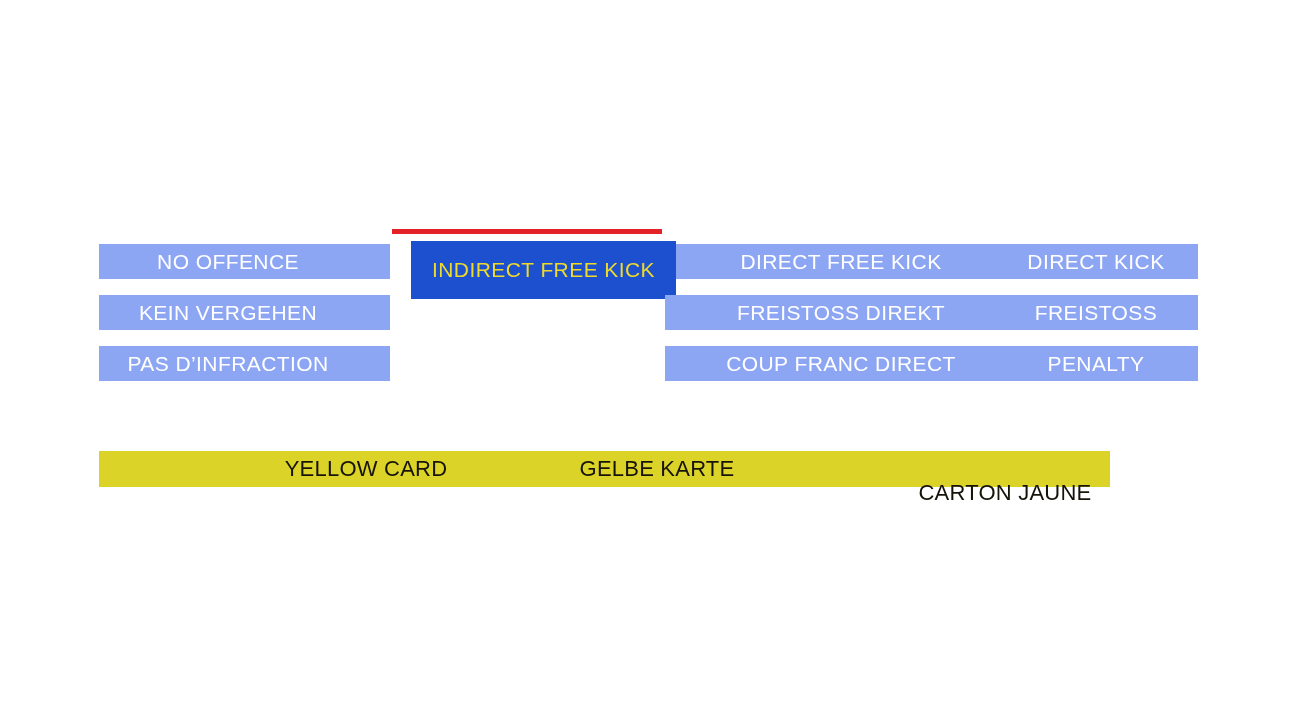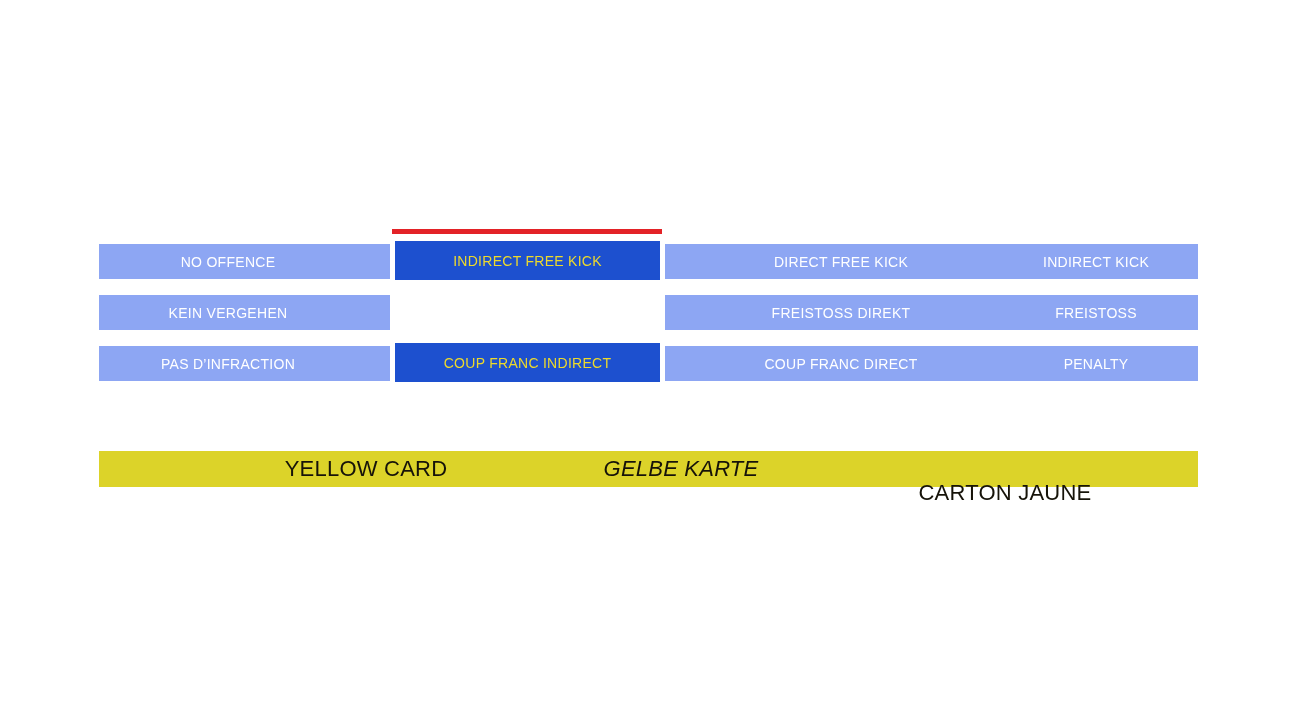--- a/index.html
+++ b/index.html
@@ -12,77 +12,74 @@
     background:var(--red-marker,#e32227);
   }
   .row{position:absolute;left:99px;width:1099px;height:35px;}
   .row-1{top:244px;}
   .row-2{top:295px;}
   .row-3{top:346px;}
   .seg{position:absolute;top:0;height:35px;background:var(--light-blue,#8da6f3);}
   .seg-left{left:0;width:291px;}
   .seg-right{left:566px;width:533px;}
   .cell-dark{
-    position:absolute;left:296px;top:-3px;width:265px;height:39px;
+    position:absolute;left:312px;top:-3px;width:265px;height:58px;
     background:var(--dark-blue,#1d50cf);
   }
   .lbl{
     position:absolute;top:50%;transform:translate(-50%,-50%);
-    white-space:nowrap;font-size:14px;letter-spacing:0.02em;
+    white-space:nowrap;font-size:21px;letter-spacing:0.02em;
     color:var(--white-text,#ffffff);
   }
   .lbl-a{left:129px;}
   .cell-dark .lbl{left:50%;color:var(--yellow-text,#eeda2b);}
   .lbl-c{left:742px;text-align:right;}
   .lbl-d{left:997px;}
   .yellow-bar{
-    position:absolute;left:99px;top:451px;width:1099px;height:36px;
+    position:absolute;left:99px;top:451px;width:1011px;height:36px;
     background:var(--yellow-bar,#dcd329);
   }
   .ylbl{
     position:absolute;top:50%;transform:translate(-50%,-50%);
     white-space:nowrap;font-size:22px;letter-spacing:0.01em;
     color:var(--black-text,#161309);
   }
   .ylbl-1{left:267px;}
-  .ylbl-2{left:582px;font-style:italic;}
+  .ylbl-2{left:558px;}
   .ylbl-3{left:906px;margin-top:24px;}
 </style>
 </head>
 <body>
 
 <div class="stage">
 
   <div class="red-marker"></div>
 
   <div class="row row-1">
     <div class="seg seg-left"></div>
     <div class="seg seg-right"></div>
     <div class="cell-dark">
       <span class="lbl">INDIRECT FREE KICK</span>
     </div>
     <span class="lbl lbl-a">NO OFFENCE</span>
     <span class="lbl lbl-c">DIRECT FREE KICK</span>
-    <span class="lbl lbl-d">INDIRECT KICK</span>
+    <span class="lbl lbl-d">DIRECT KICK</span>
   </div>
 
   <div class="row row-2">
     <div class="seg seg-left"></div>
     <div class="seg seg-right"></div>
     <span class="lbl lbl-a">KEIN VERGEHEN</span>
     <span class="lbl lbl-c">FREISTOSS DIREKT</span>
     <span class="lbl lbl-d">FREISTOSS</span>
   </div>
 
   <div class="row row-3">
     <div class="seg seg-left"></div>
     <div class="seg seg-right"></div>
-    <div class="cell-dark">
-      <span class="lbl">COUP FRANC INDIRECT</span>
-    </div>
     <span class="lbl lbl-c">COUP FRANC DIRECT</span>
     <span class="lbl lbl-a">PAS D’INFRACTION</span>
     <span class="lbl lbl-d">PENALTY</span>
   </div>
 
   <div class="yellow-bar">
     <span class="ylbl ylbl-1">YELLOW CARD</span>
     <span class="ylbl ylbl-2">GELBE KARTE</span>
     <span class="ylbl ylbl-3">CARTON JAUNE</span>
   </div>

